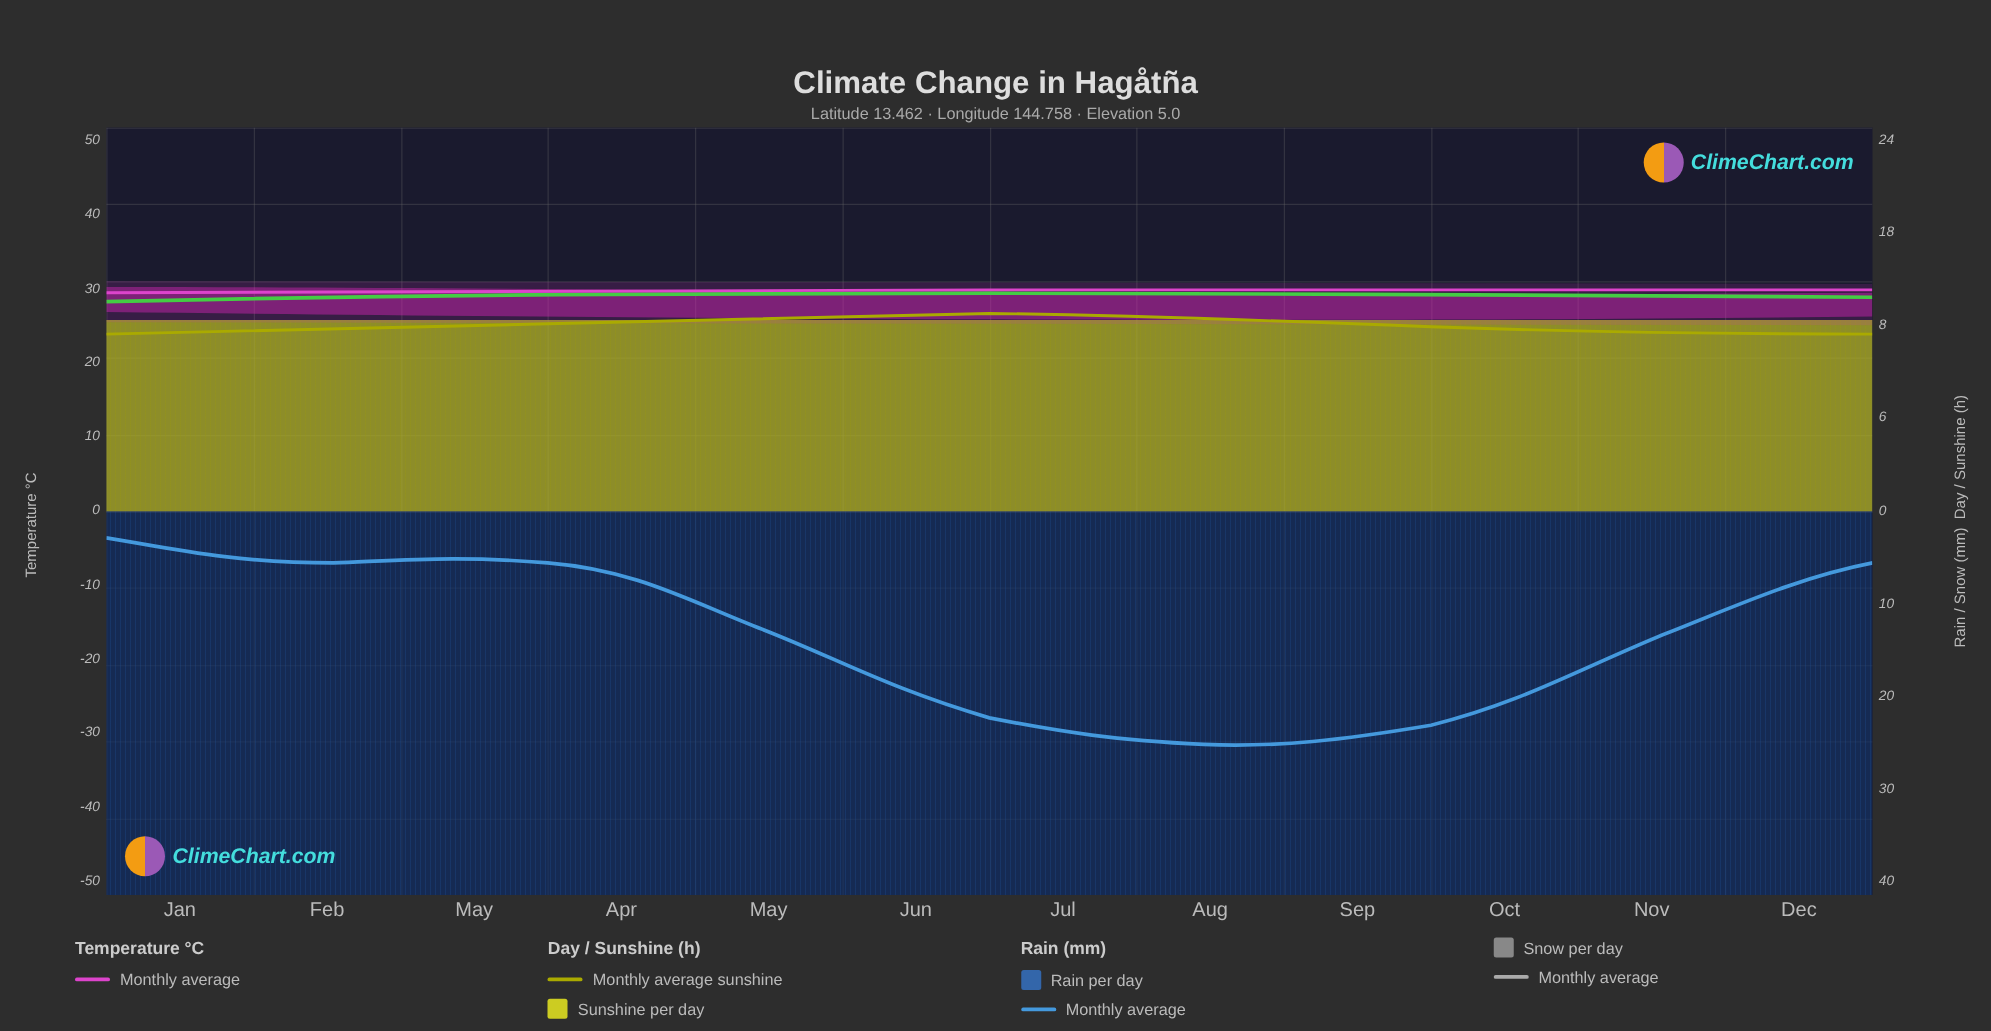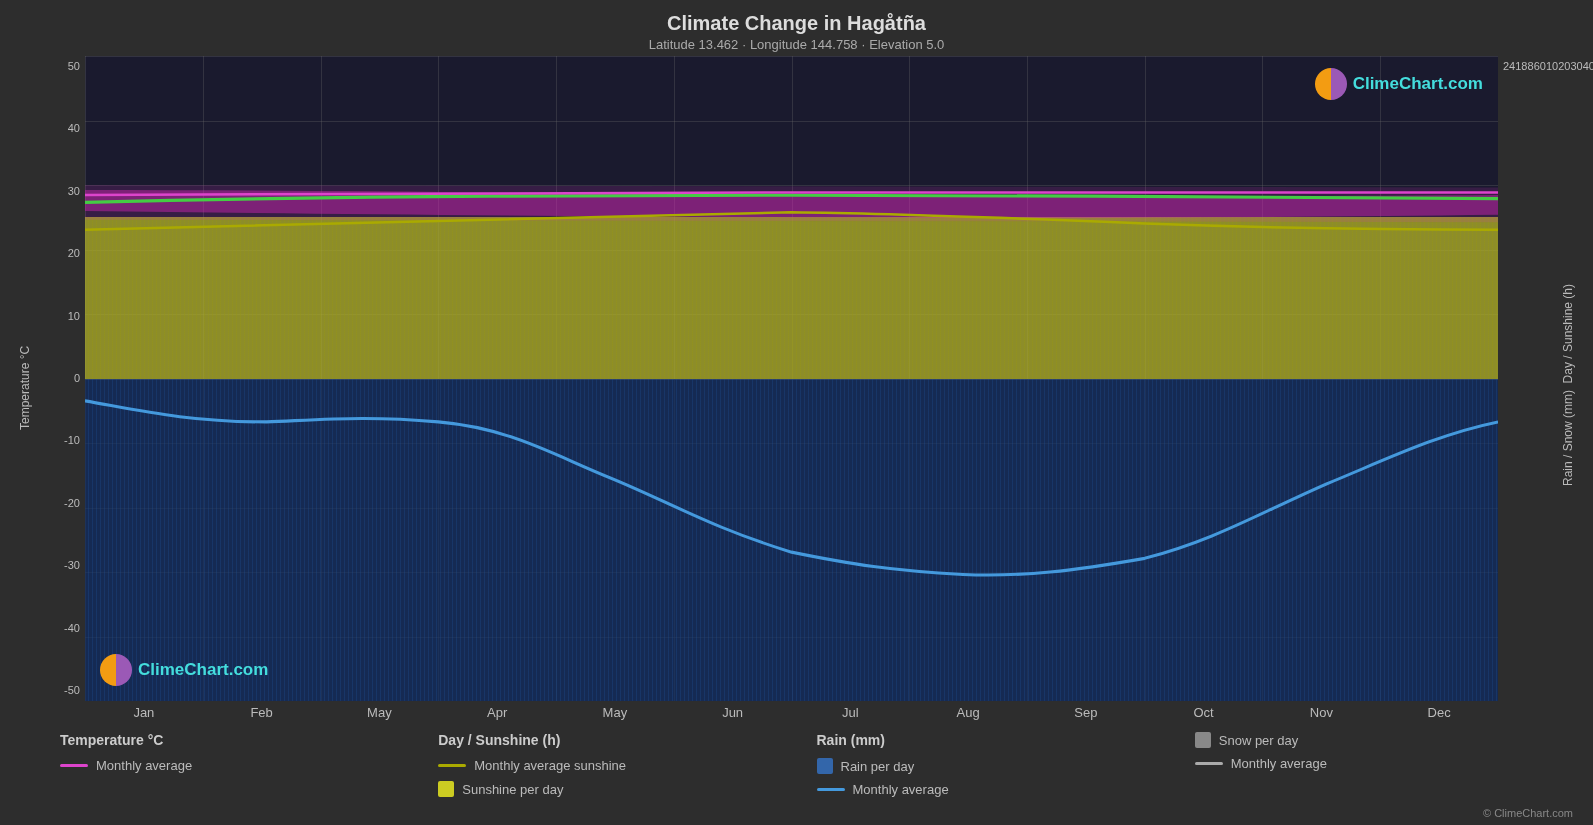--- a/index.html
+++ b/index.html
@@ -17,22 +17,23 @@
       background: #2d2d2d;
       display: flex;
       flex-direction: column;
     }
     .chart-header {
       text-align: center;
       padding: 12px 0 4px 0;
     }
     .chart-title {
       color: #ddd;
-      font-size: 20px;
+      font-size: 25px;
       font-weight: bold;
+      margin-top: 40px;
     }
     .chart-subtitle {
       color: #aaa;
       font-size: 13px;
       margin-top: 2px;
     }
     .chart-area-wrapper {
       display: flex;
       flex: 1;
       padding: 0 10px;
@@ -59,20 +60,21 @@
       font-size: 15px;
       font-weight: bold;
       position: absolute;
       left: 55px;
       top: 68px;
     }
     .chart-inner {
       flex: 1;
       display: flex;
       position: relative;
+      font-style: italic;
     }
     .y-axis-left {
       width: 45px;
       display: flex;
       flex-direction: column;
       justify-content: space-between;
       padding: 5px 0;
       text-align: right;
       padding-right: 5px;
     }
@@ -83,21 +85,21 @@
     }
     .chart-plot-area {
       flex: 1;
       position: relative;
       background: #1a1a2e;
       overflow: hidden;
     }
     .y-axis-right {
       width: 55px;
       display: flex;
-      flex-direction: row;
+      flex-direction: column;
       justify-content: space-between;
       padding: 5px 0;
       text-align: left;
       padding-left: 5px;
     }
     .y-axis-right span {
       color: #bbb;
       font-size: 11px;
       line-height: 1;
     }
@@ -117,21 +119,21 @@
     }
     .x-axis {
       display: flex;
       padding-left: 45px;
       padding-right: 55px;
       justify-content: space-between;
       padding-top: 4px;
     }
     .x-axis span {
       color: #bbb;
-      font-size: 13px;
+      font-size: 16px;
       text-align: center;
       flex: 1;
     }
     
     .grid-line {
       position: absolute;
       left: 0;
       right: 0;
       border-top: 1px solid rgba(100,100,100,0.35);
     }
@@ -404,14 +406,13 @@
         <div class="legend-swatch-rect" style="background:#888888;"></div>
         <span>Snow per day</span>
       </div>
       <div class="legend-item">
         <div class="legend-line" style="background:#aaaaaa;"></div>
         <span>Monthly average</span>
       </div>
     </div>
   </div>
 
-  <div class="copyright">© ClimeChart.com</div>
 </div>
 
 </body></html>

